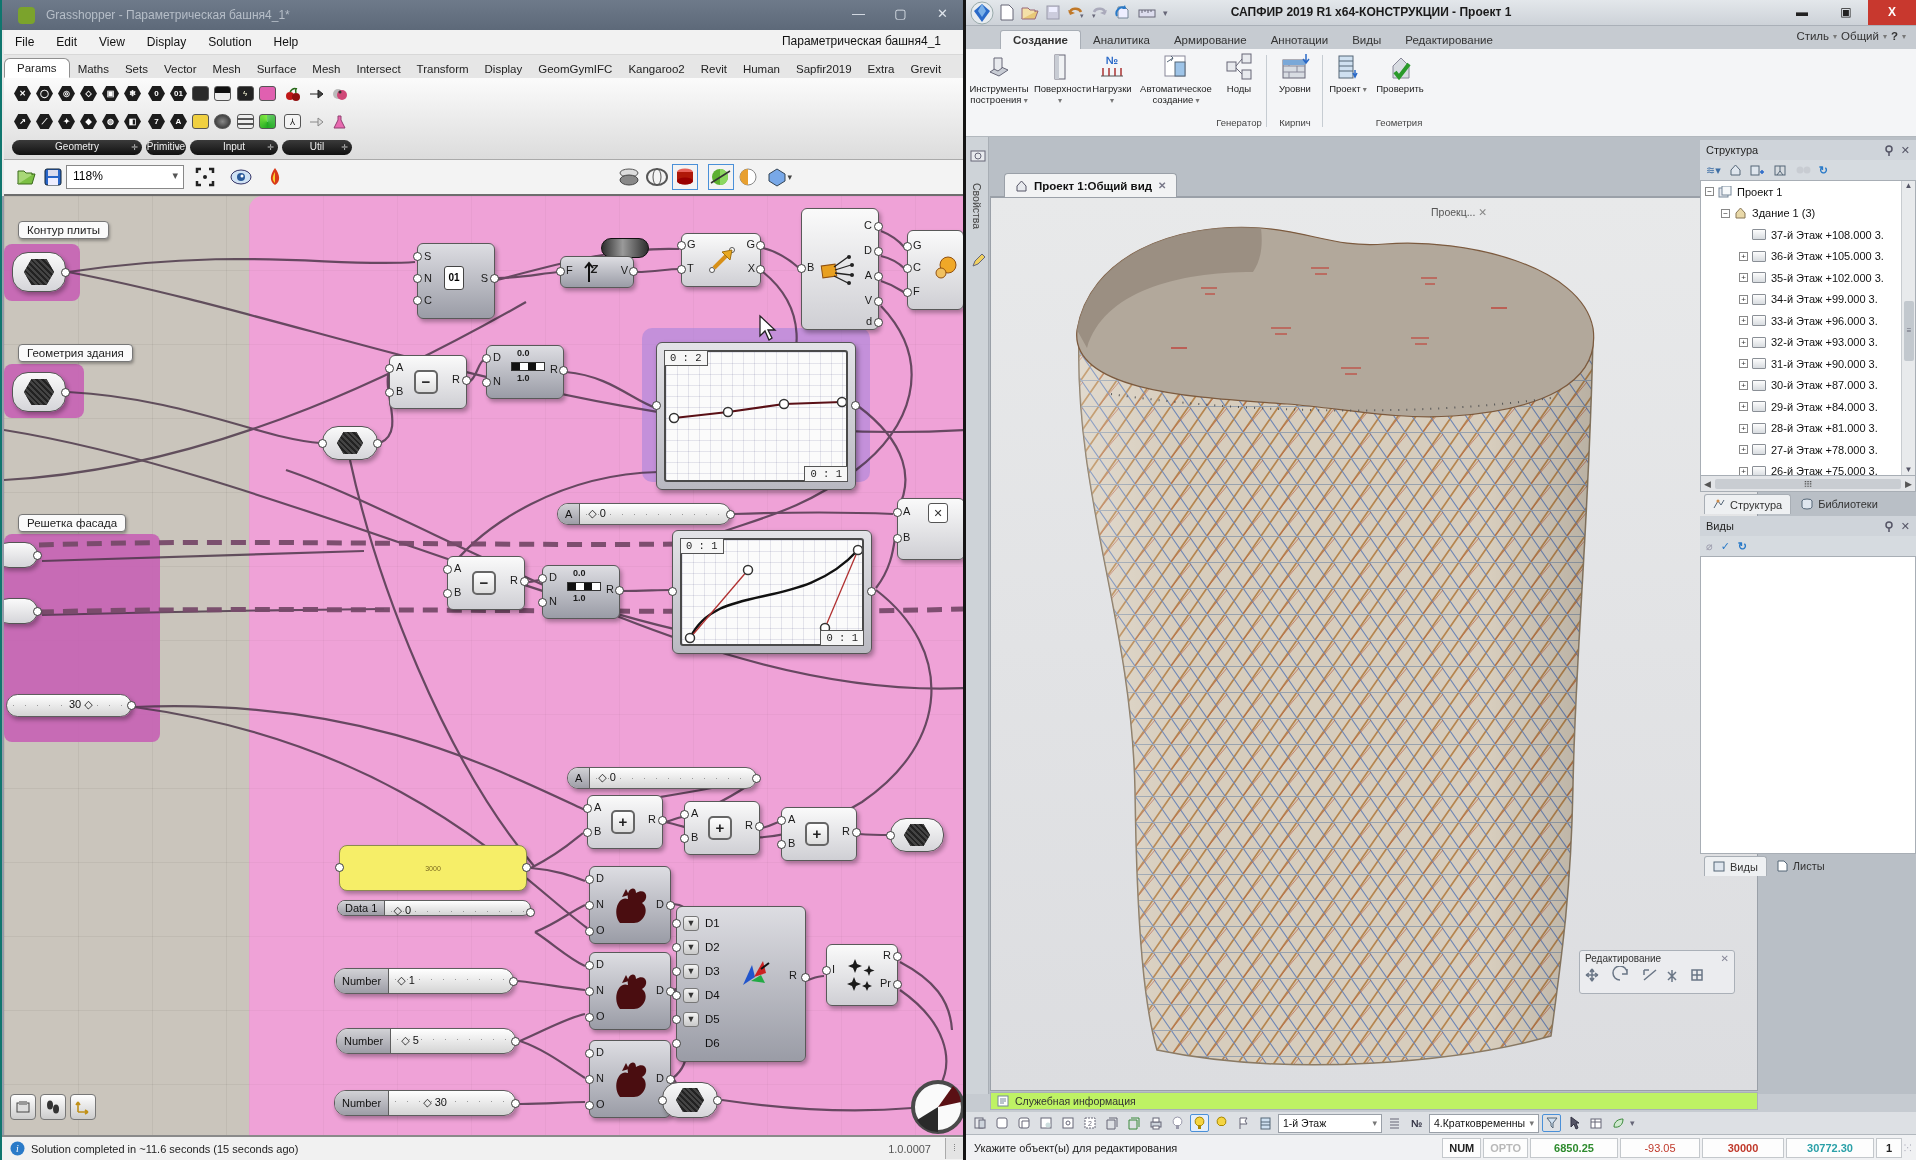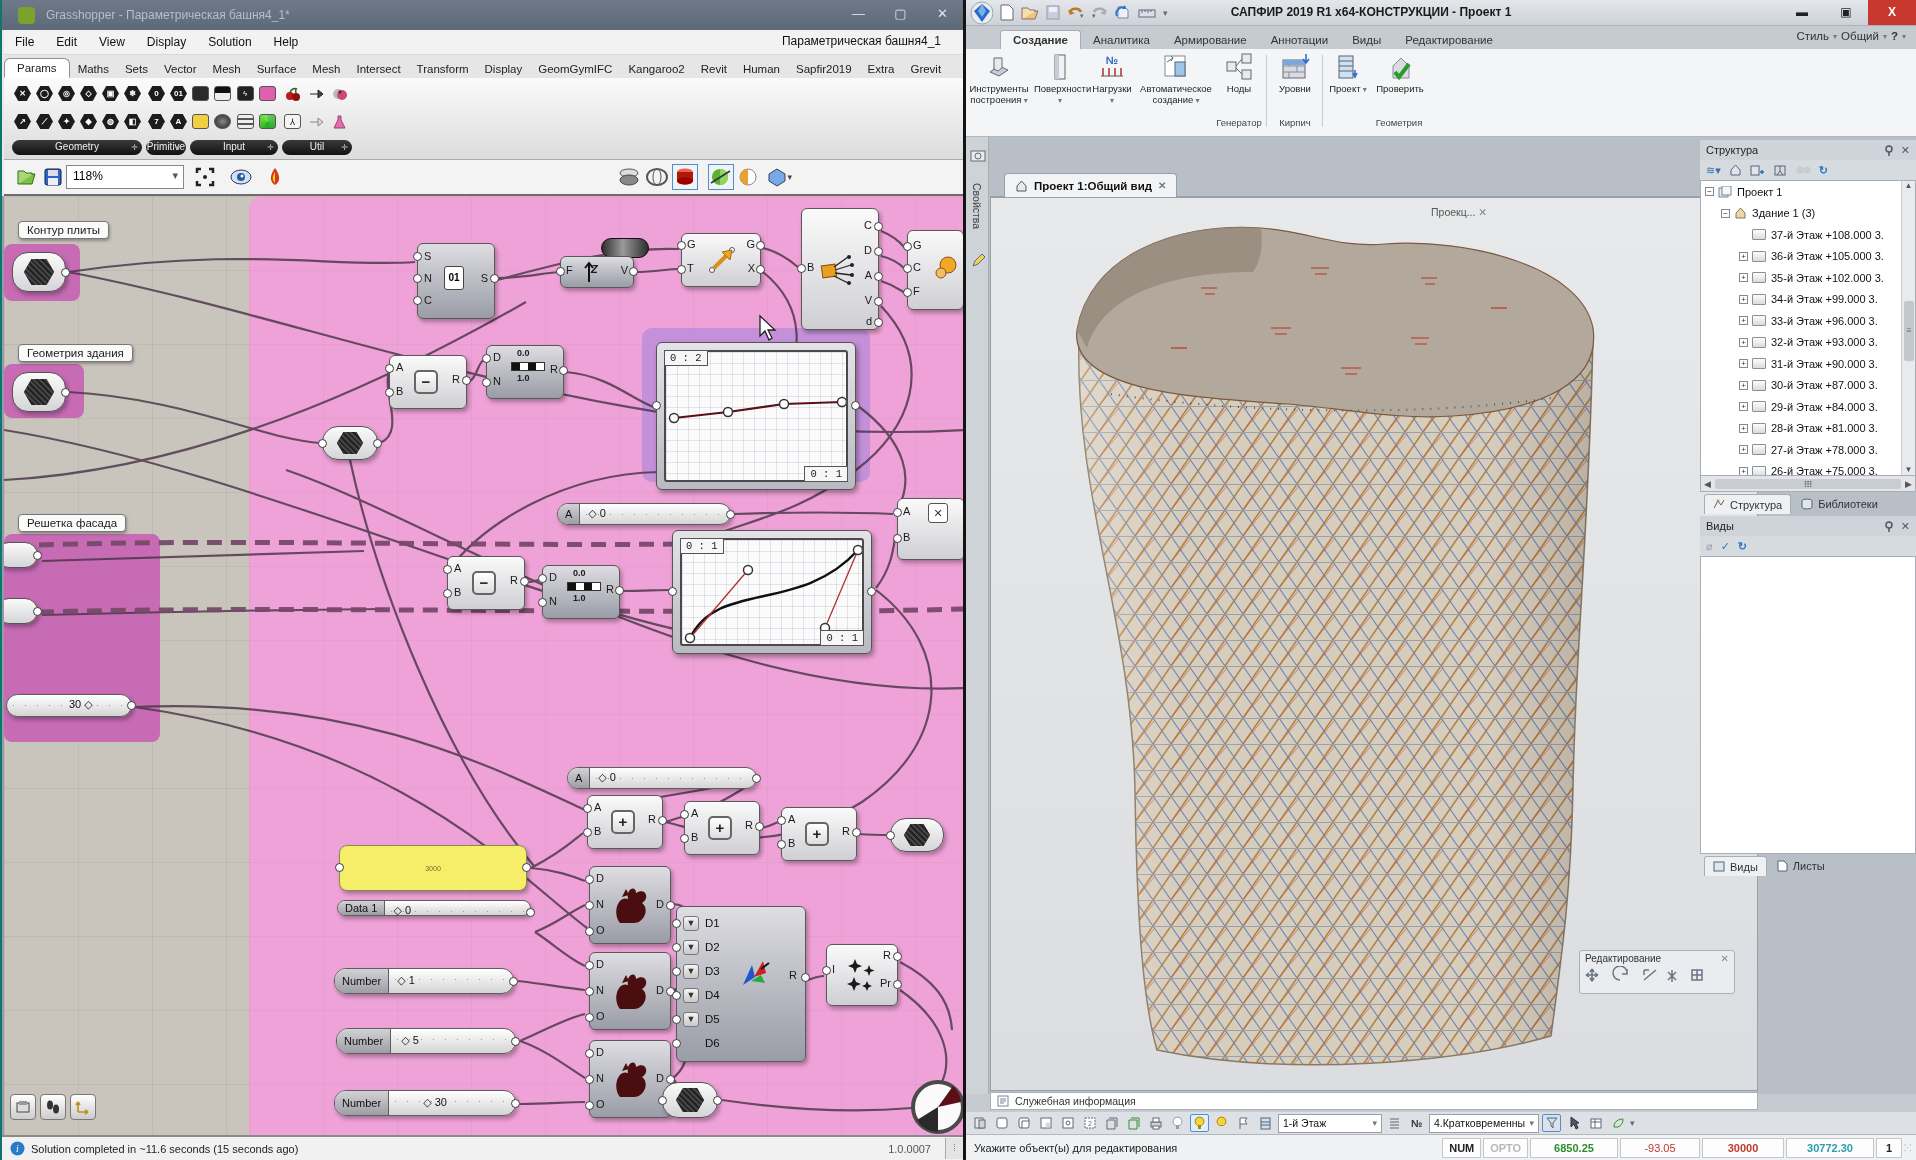--- a/index.html
+++ b/index.html
@@ -85,21 +85,21 @@
   .trow{display:flex;align-items:center;height:21.5px;white-space:nowrap}
   .exp{width:9px;height:9px;border:1px solid #888;background:#fff;font-size:8px;line-height:7px;text-align:center;color:#333;margin-right:4px;flex:none}
   .fold{width:14px;height:11px;border:1px solid #8a8f96;background:linear-gradient(#fdfdfd,#d8dce0);border-radius:1px;margin-right:5px;flex:none}
   .vsb{position:absolute;right:0;top:0;width:14px;height:100%;background:#e8eaec;border-left:1px solid #c8ccd0}
   .hsb{height:16px;background:#e3e5e8;border:1px solid #a8aeb5;border-top:none;display:flex;align-items:center;justify-content:space-between;font-size:9px;color:#555;padding:0 3px}
   .ptabs{height:22px;display:flex;gap:2px;padding:2px 4px 0 4px}
   .ptab{font-size:11px;color:#333;padding:2px 8px;display:flex;gap:5px;align-items:center}
   .ptab.active{background:#eef0f2;border:1px solid #a8aeb5;border-bottom:none;border-radius:3px 3px 0 0}
   #viewsarea{background:#fff;border:1px solid #a8aeb5;height:298px}
   
-  #infobar{position:absolute;left:24px;top:955px;width:768px;height:18px;background:#ffffff;border:1px solid #aab0b8;font-size:10.5px;color:#333;display:flex;align-items:center;gap:6px;padding:0 6px}
+  #infobar{position:absolute;left:24px;top:955px;width:768px;height:18px;background:#bef264;border:1px solid #aab0b8;font-size:10.5px;color:#333;display:flex;align-items:center;gap:6px;padding:0 6px}
   #sf-toolbar{position:absolute;left:0;top:1112px;width:950px;height:22px;background:#dde0e4;display:flex;align-items:center;gap:3px;padding:0 4px}
   .tbico{width:19px;height:18px;border:1px solid transparent;border-radius:2px;display:flex;align-items:center;justify-content:center}
   .combo{height:19px;background:#fff;border:1px solid #9aa0a8;font-size:10.5px;color:#111;display:flex;align-items:center;padding:0 4px;position:relative}
   .combo:after{content:"▾";margin-left:auto;padding-left:4px;color:#777;font-size:9px}
   #sf-status{position:absolute;left:0;top:1134px;width:950px;height:26px;background:#f0f1f3;border-top:1px solid #b2b8be;display:flex;align-items:center;font-size:11px;color:#222}
   .scell{height:20px;border:1px solid #c4c8cc;background:#fdfdfd;margin-right:2px;display:flex;align-items:center;justify-content:center;font-size:11px;padding:0 6px}
   svg{display:block}
 </style>
 </head>
 <body>

